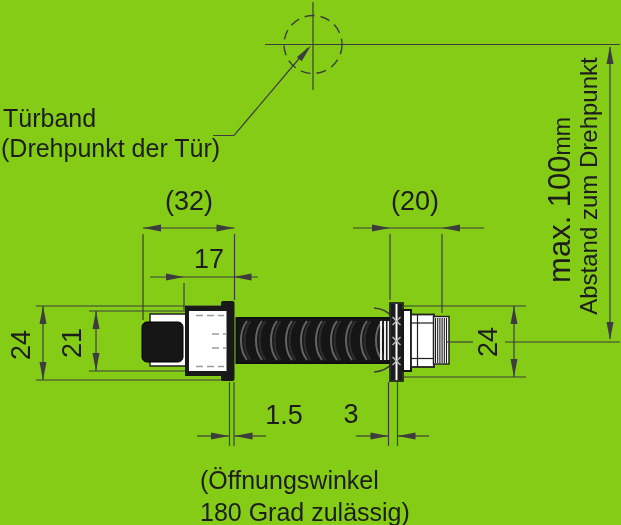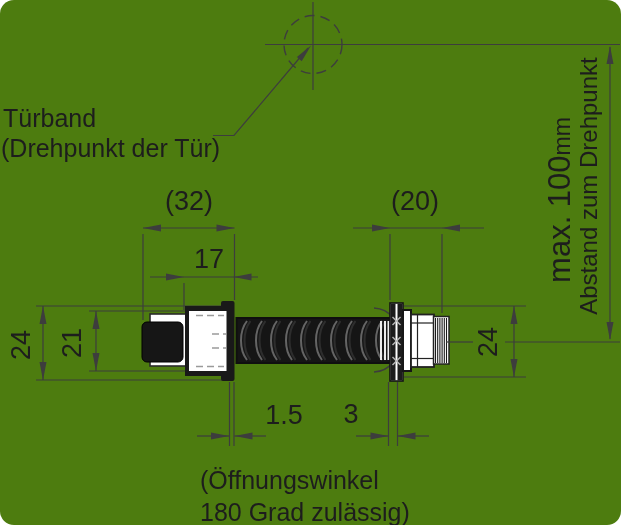--- a/index.html
+++ b/index.html
@@ -1,16 +1,16 @@
 <!DOCTYPE html>
 <html><head>
 <meta charset="utf-8">
 <style>
   html,body { margin:0; padding:0; background:#ffffff; }
-  .canvas { position:relative; width:621px; height:525px; background:#4d7c0f; overflow:hidden;border-radius:14px; }
+  .canvas { position:relative; width:621px; height:525px; background:#84cc16; overflow:hidden; }
   svg { display:block; }
   text { font-family:"Liberation Sans","DejaVu Sans",sans-serif; fill:#1d1d1d; }
   .thin   { stroke:#3d3d3d; stroke-width:1.2; fill:none; }
   .thin16 { stroke:#3d3d3d; stroke-width:1.6; fill:none; }
   .dash   { stroke:#3d3d3d; stroke-width:1.4; fill:none; stroke-dasharray:10 6; }
   .hid    { stroke:#9a9a9a; stroke-width:1.7; fill:none; stroke-dasharray:7 4; }
   .arr    { fill:#3d3d3d; stroke:none; }
   .dimtxt { font-size:27px; }
   .lbltxt { font-size:25px; }
   .notetxt{ font-size:25px; }

